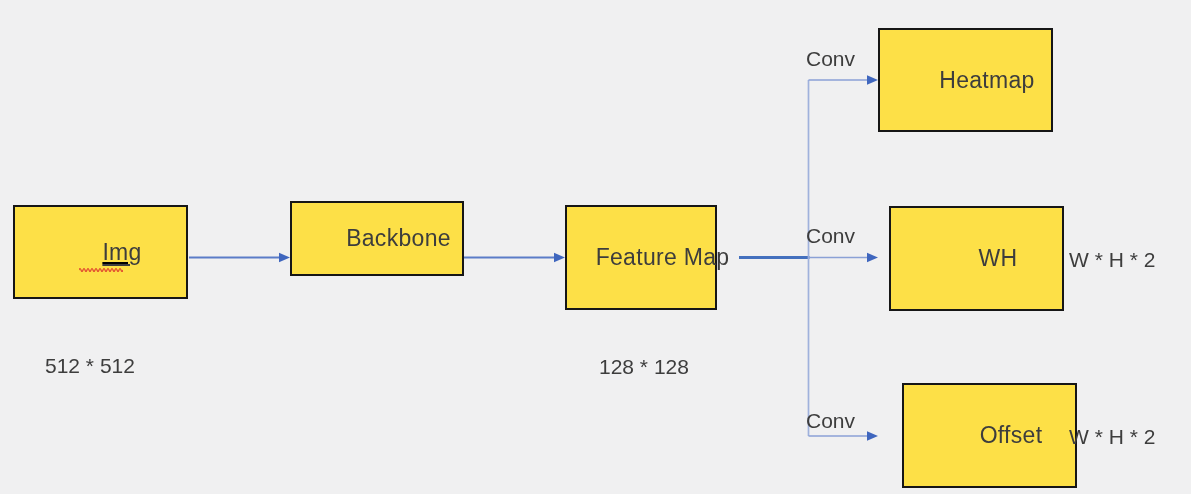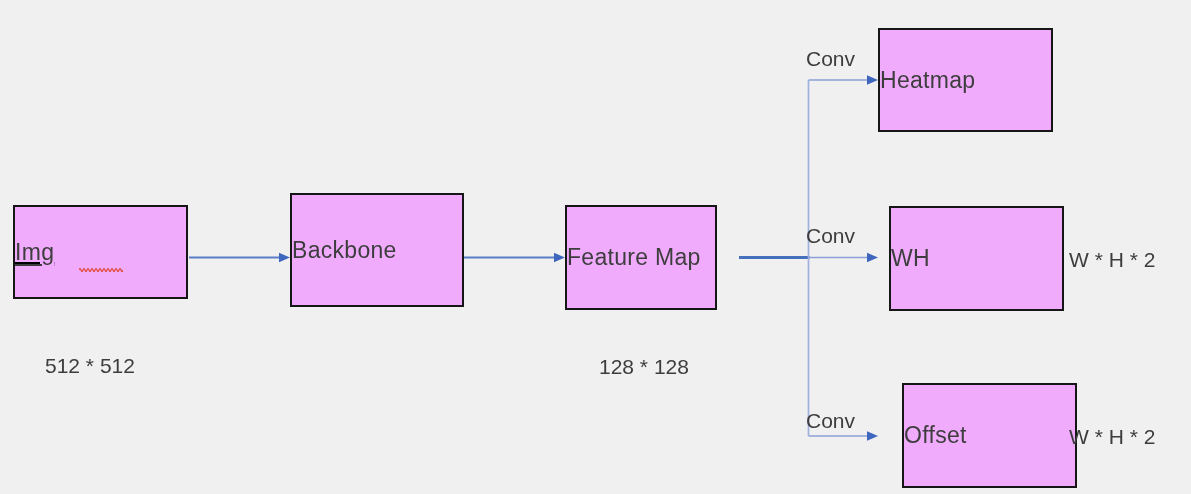--- a/index.html
+++ b/index.html
@@ -19,24 +19,25 @@
     position: absolute;
     left: 0;
     top: 0;
     width: 1191px;
     height: 494px;
   }
   .node {
     position: absolute;
     box-sizing: border-box;
     border: 2.5px solid #161616;
-    background: #f0abfc;
+    background: #fde047;
     display: flex;
     align-items: center;
-    justify-content: flex-start;
+    justify-content: center;
+    padding-left: 43px;
   }
   .node-label {
     font-size: 23px;
     color: #3d3d3d;
     letter-spacing: 0.3px;
     white-space: nowrap;
   }
   .underlined {
     text-decoration: underline;
     text-decoration-thickness: 1.5px;
@@ -99,21 +100,21 @@
     </g>
   </svg>
 
   <div class="node" style="left:13px; top:205px; width:175px; height:94px;text-decoration:underline;">
     <span class="node-label underlined">Img</span>
     <svg class="squiggle" width="44" height="7" viewBox="0 0 44 7">
       <path d="M0,4 Q1,1 2,4 T4,4 T6,4 T8,4 T10,4 T12,4 T14,4 T16,4 T18,4 T20,4 T22,4 T24,4 T26,4 T28,4 T30,4 T32,4 T34,4 T36,4 T38,4 T40,4 T42,4 T44,4" fill="none" stroke="#e0462f" stroke-width="1.2"></path>
     </svg>
   </div>
 
-  <div class="node" style="left:290px; top:193px; width:174px; height:114px;">
+  <div class="node" style="left:290px; top:201px; width:174px; height:75px;">
     <span class="node-label">Backbone</span>
   </div>
 
   <div class="node" style="left:565px; top:205px; width:152px; height:105px;">
     <span class="node-label">Feature Map</span>
   </div>
 
   <div class="node" style="left:878px; top:28px; width:175px; height:104px;">
     <span class="node-label">Heatmap</span>
   </div>

